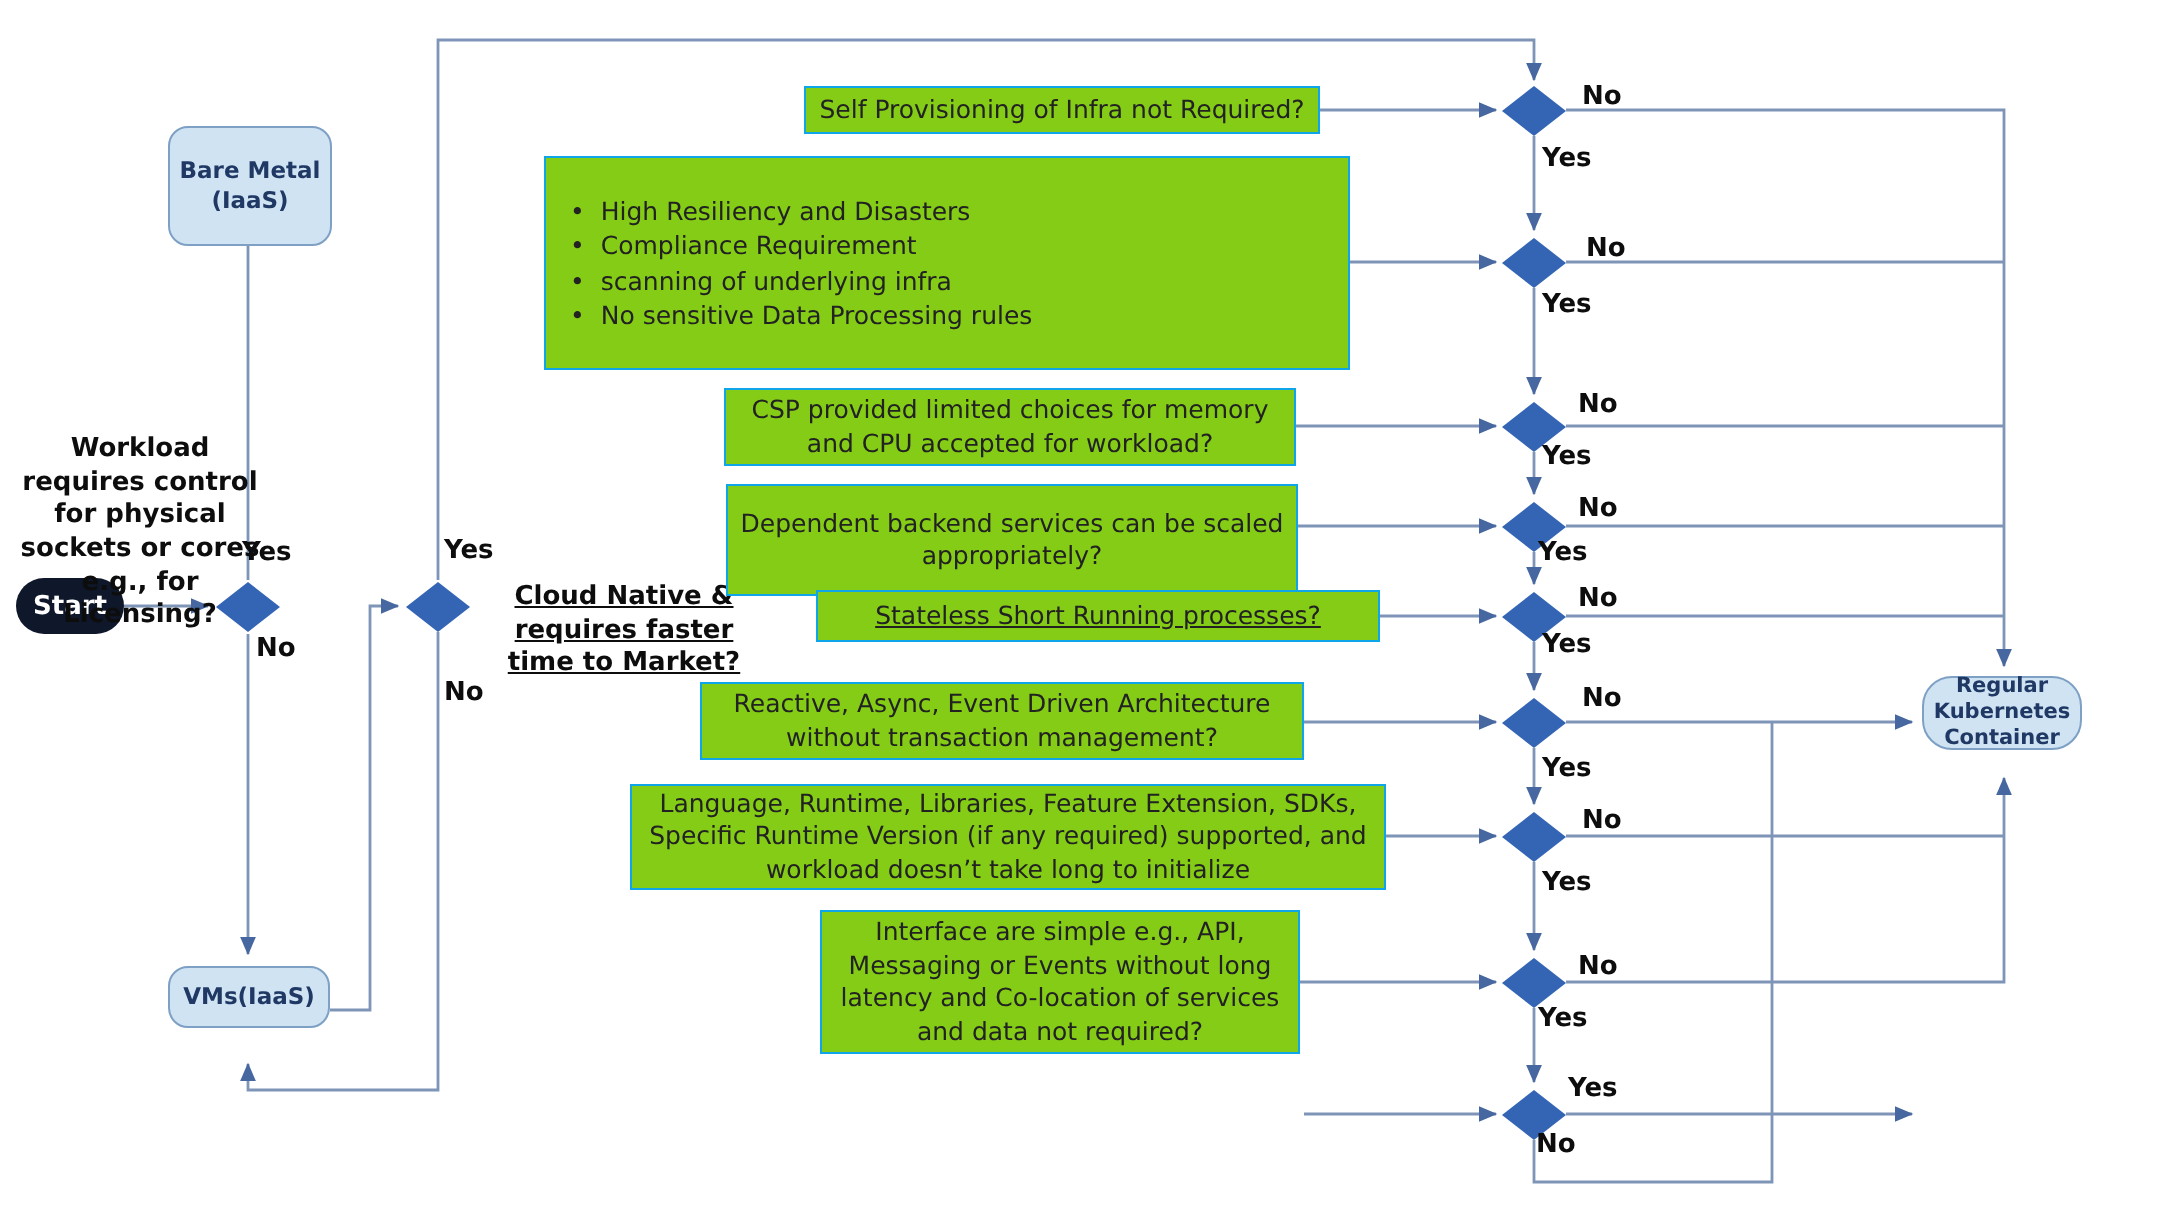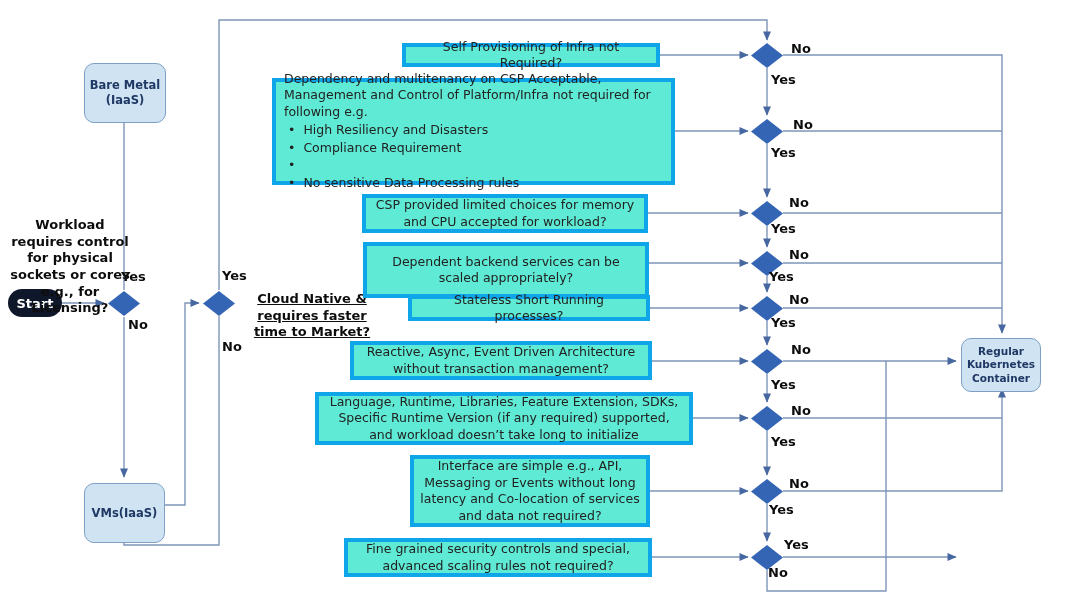--- a/index.html
+++ b/index.html
@@ -2,21 +2,21 @@
 <html><head>
 <meta charset="utf-8">
 <style>
   html,body{margin:0;padding:0;background:#fff;}
   #canvas{
     position:relative;width:1080px;height:608px;background:#ffffff;
     font-family:"DejaVu Sans","Liberation Sans",sans-serif;overflow:hidden;
   }
   #wires{position:absolute;left:0;top:0;width:1080px;height:608px;}
   .qbox{
-    position:absolute;background:#5eead4;border:4px solid #0ea5e9;color:#222;
+    position:absolute;background:#84cc16;border:1px solid #0ea5e9;color:#222;
     font-size:12.5px;line-height:1.32;display:flex;align-items:center;justify-content:center;
     text-align:center;padding:2px 6px;box-sizing:border-box;
   }
   .qbox.multiline{flex-direction:column;align-items:flex-start;text-align:left;justify-content:center;padding:4px 8px;}
   .qbox.multiline ul{margin:1px 0 0 4px;padding:0;list-style:none;}
   .qbox.multiline li{display:flex;gap:8px;margin:1px 0;}
   .terminal{
     position:absolute;background:#cfe3f3;border:1.6px solid #7da0c4;border-radius:10px;
     color:#1f3864;font-weight:bold;font-size:11.5px;line-height:1.3;
     display:flex;align-items:center;justify-content:center;text-align:center;
@@ -81,24 +81,24 @@
       <path d="M767,570 V591 H886 V361"></path>
     </g>
   </svg>
 
   <div class="pill" style="left:8px;top:289px;width:54px;height:28px;">
     <span>Start</span>
   </div>
   <div class="terminal" style="left:84px;top:63px;width:82px;height:60px;">
     <span>Bare Metal (IaaS)</span>
   </div>
-  <div class="terminal" style="left:84px;top:483px;width:81px;height:60px;">
+  <div class="terminal" style="left:84px;top:483px;width:81px;height:31px;">
     <span>VMs(IaaS)</span>
   </div>
-  <div class="terminal small" style="left:961px;top:338px;width:80px;height:54px;">
+  <div class="terminal small" style="left:961px;top:338px;width:80px;height:37px;border-radius:15px;">
     <span>Regular Kubernetes Container</span>
   </div>
 
   <div class="diamond" style="left:108px;top:291px;"></div>
   <div class="diamond" style="left:203px;top:291px;"></div>
   <div class="diamond" style="left:751px;top:43px;"></div>
   <div class="diamond" style="left:751px;top:119px;"></div>
   <div class="diamond" style="left:751px;top:201px;"></div>
   <div class="diamond" style="left:751px;top:251px;"></div>
   <div class="diamond" style="left:751px;top:296px;"></div>
@@ -107,59 +107,56 @@
   <div class="diamond" style="left:751px;top:479px;"></div>
   <div class="diamond" style="left:751px;top:545px;"></div>
 
   <div class="decision-text" style="left:7px;top:217px;width:126px;">Workload requires control for physical sockets or cores e.g., for Licensing?</div>
   <div class="decision-text" style="left:241px;top:291px;width:142px;text-decoration:underline;">Cloud Native &amp; requires faster time to Market?</div>
 
   <div class="qbox" style="left:402px;top:43px;width:258px;height:24px;">
     <span>Self Provisioning of Infra not Required?</span>
   </div>
   <div class="qbox multiline" style="left:272px;top:78px;width:403px;height:107px;">
-    <div>Dependency and multitenancy on CSP Acceptable, Management and Control of Platform/Infra not required for following e.g.</div>
     <ul>
       <li>
           <span>•</span>
           <span>High Resiliency and Disasters</span>
         </li>
       <li>
           <span>•</span>
           <span>Compliance Requirement</span>
         </li>
       <li>
           <span>•</span>
+          <span>scanning of underlying infra</span>
         </li>
       <li>
           <span>•</span>
           <span>No sensitive Data Processing rules</span>
         </li>
     </ul>
   </div>
   <div class="qbox" style="left:362px;top:194px;width:286px;height:39px;">
     <span>CSP provided limited choices for memory and CPU accepted for workload?</span>
   </div>
   <div class="qbox" style="left:363px;top:242px;width:286px;height:56px;">
     <span>Dependent backend services can be scaled appropriately?</span>
   </div>
-  <div class="qbox" style="left:408px;top:295px;width:242px;height:26px;">
+  <div class="qbox" style="left:408px;top:295px;width:282px;height:26px;text-decoration:underline;">
     <span>Stateless Short Running processes?</span>
   </div>
   <div class="qbox" style="left:350px;top:341px;width:302px;height:39px;">
     <span>Reactive, Async, Event Driven Architecture without transaction management?</span>
   </div>
   <div class="qbox" style="left:315px;top:392px;width:378px;height:53px;">
     <span>Language, Runtime, Libraries, Feature Extension, SDKs, Specific Runtime Version (if any required) supported, and workload doesn’t take long to initialize</span>
   </div>
   <div class="qbox" style="left:410px;top:455px;width:240px;height:72px;">
     <span>Interface are simple e.g., API, Messaging or Events without long latency and Co-location of services and data not required?</span>
-  </div>
-  <div class="qbox" style="left:344px;top:538px;width:308px;height:39px;">
-    <span>Fine grained security controls and special, advanced scaling rules not required?</span>
   </div>
 
   <span class="lbl" style="left:121px;top:269px;">Yes</span>
   <span class="lbl" style="left:128px;top:317px;">No</span>
   <span class="lbl" style="left:222px;top:268px;">Yes</span>
   <span class="lbl" style="left:222px;top:339px;">No</span>
 
   <span class="lbl" style="left:791px;top:41px;">No</span>
   <span class="lbl" style="left:771px;top:72px;">Yes</span>
   <span class="lbl" style="left:793px;top:117px;">No</span>

